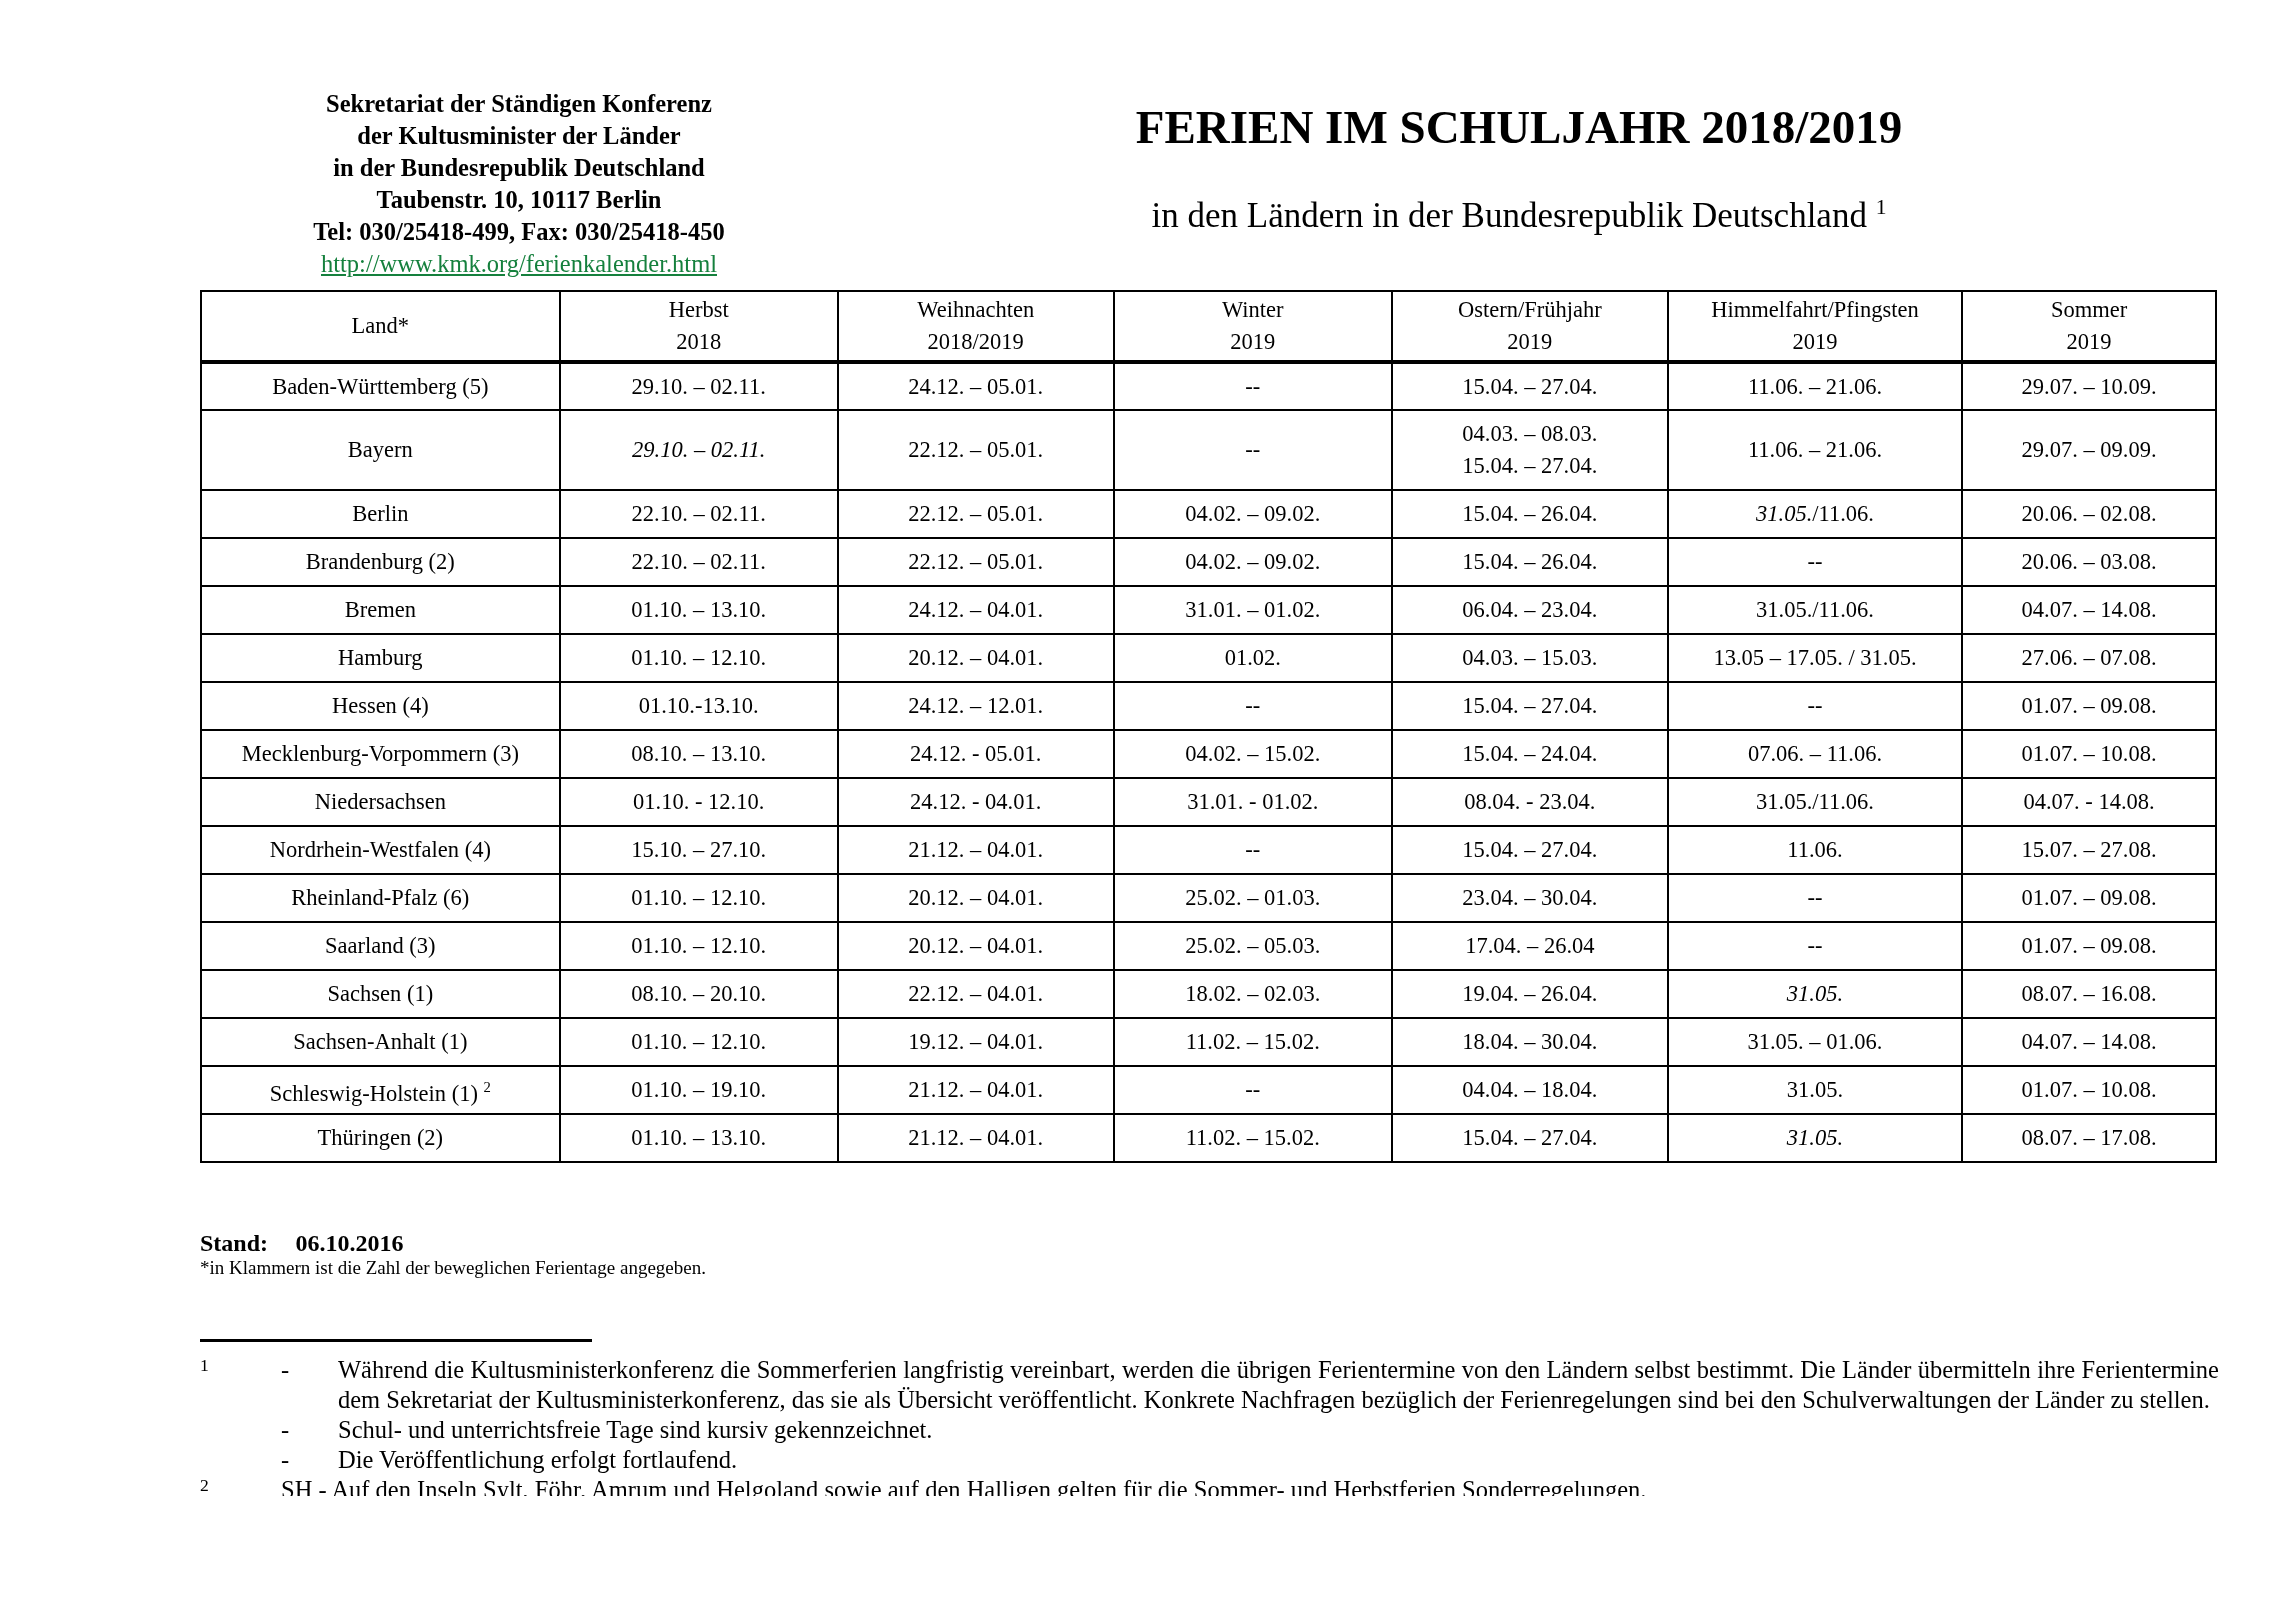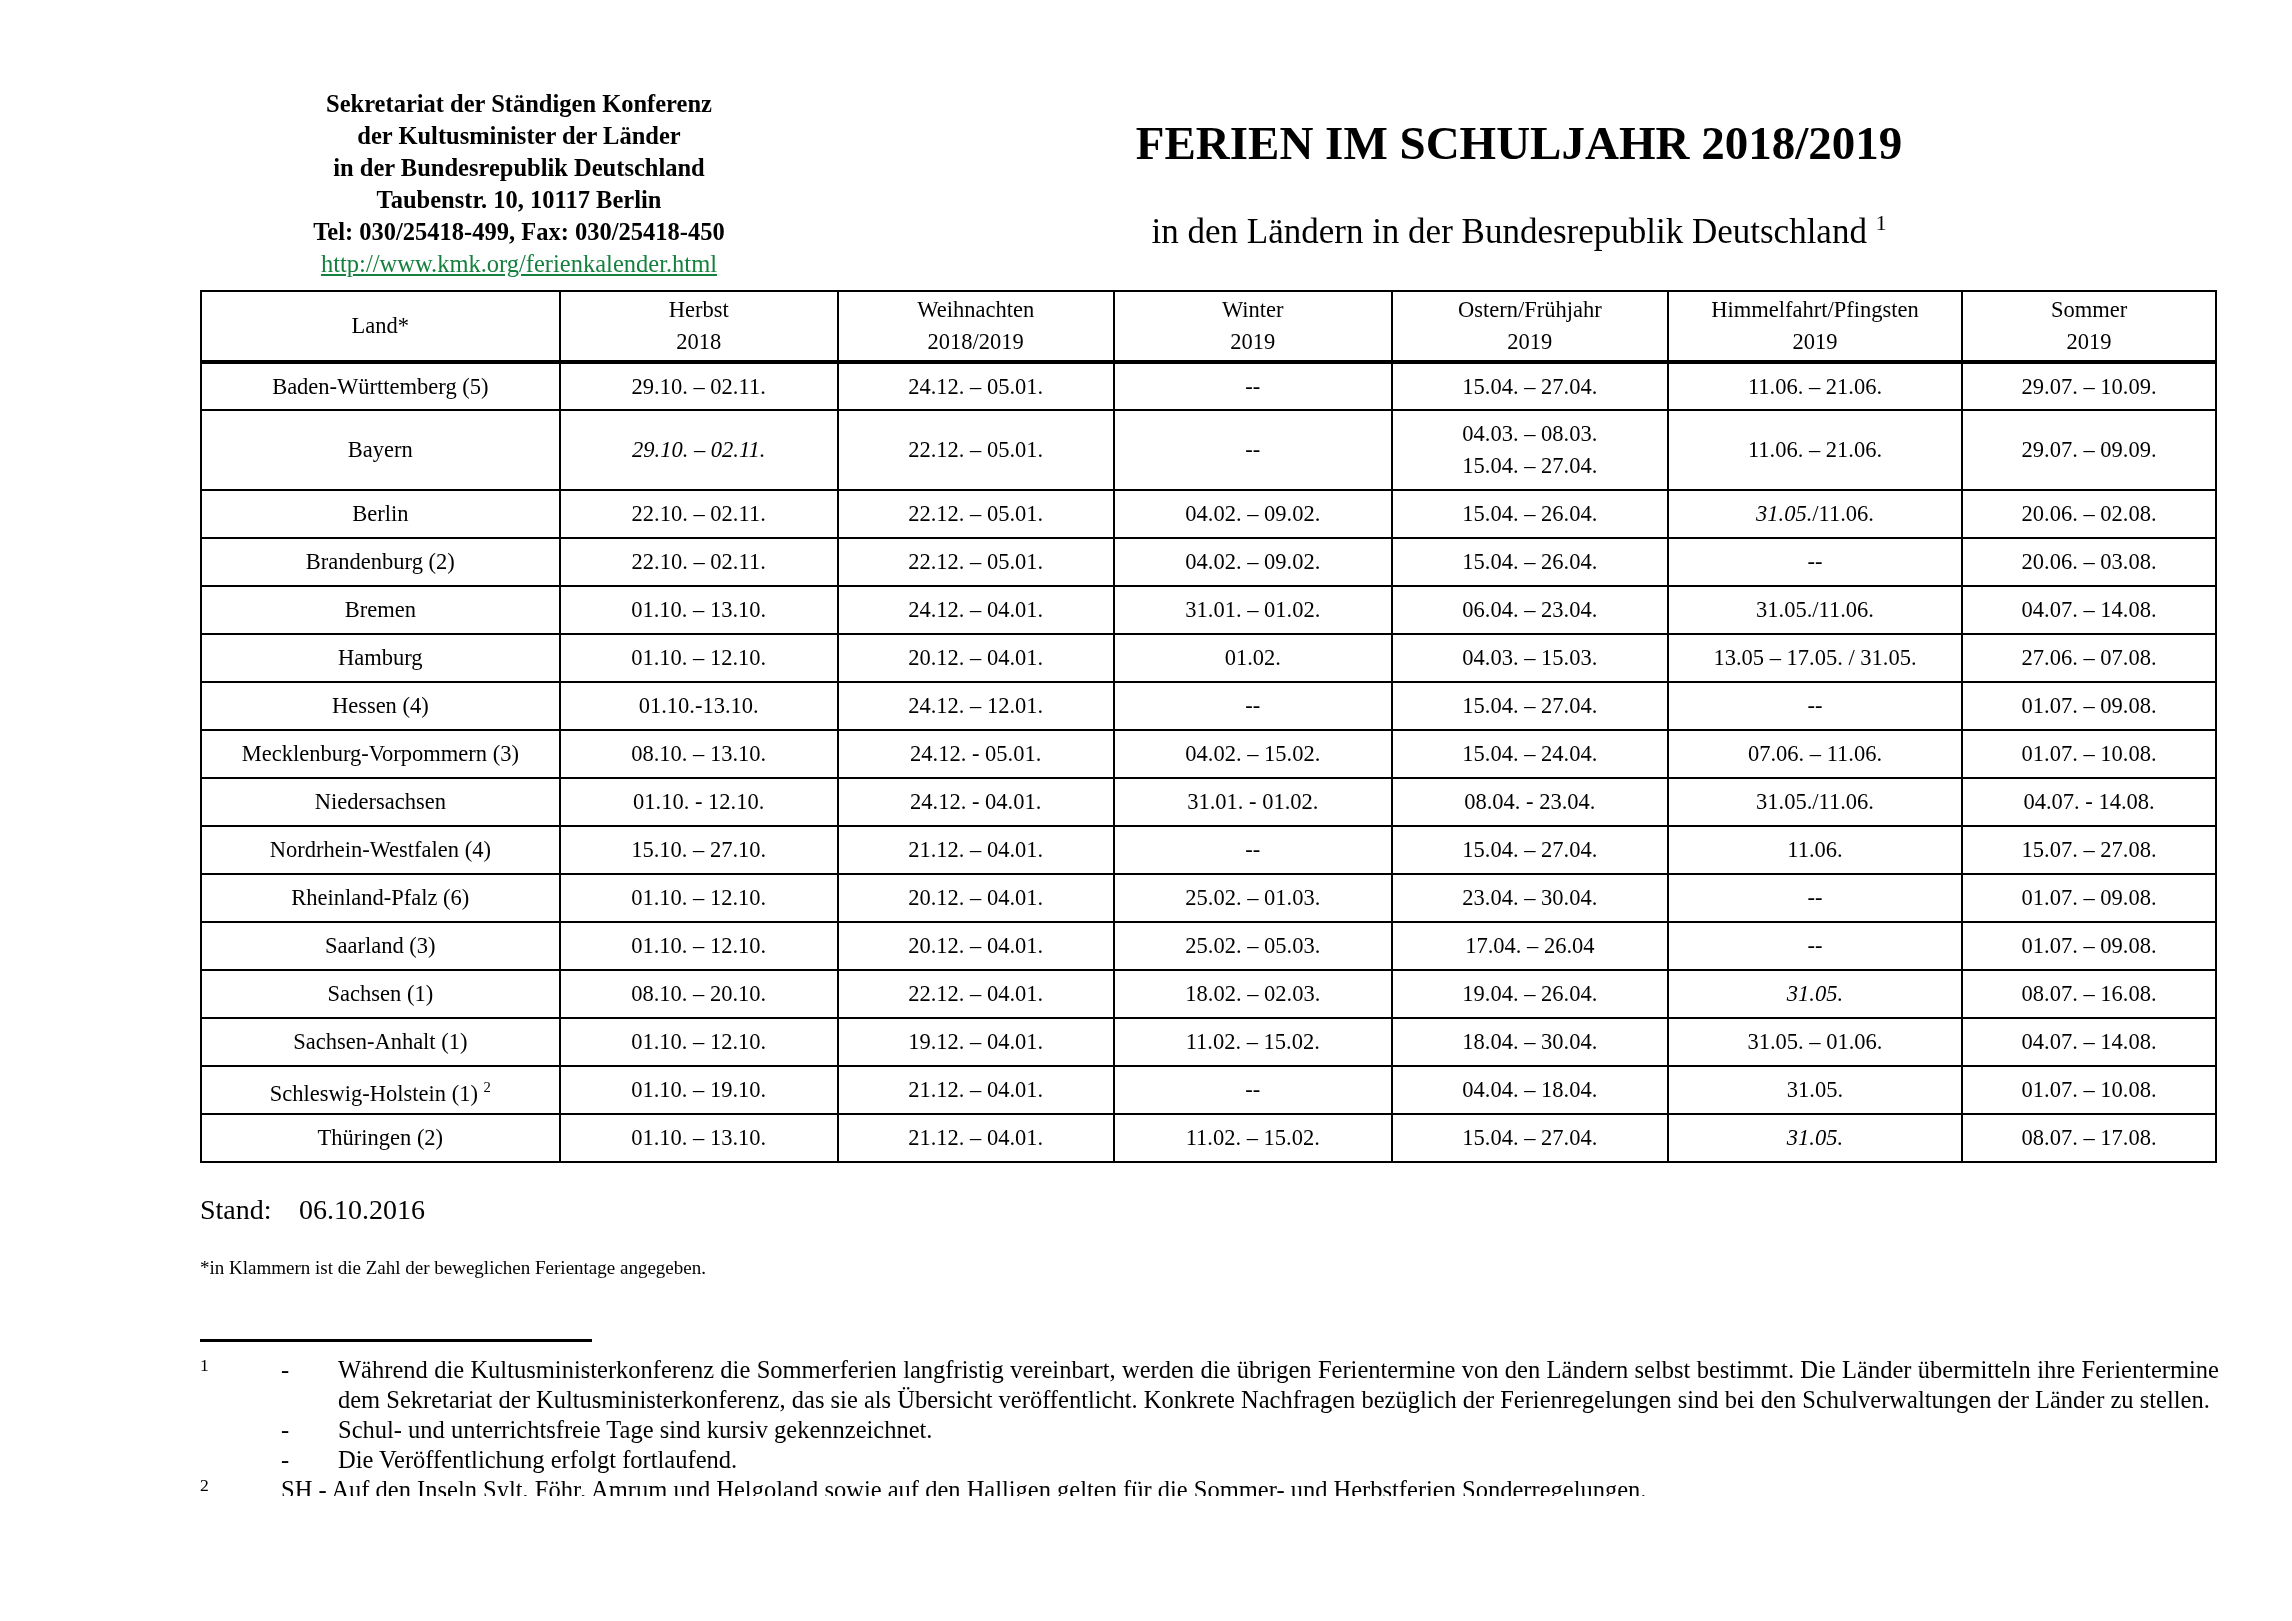--- a/index.html
+++ b/index.html
@@ -9,21 +9,21 @@
   }
   
   .org{
     position:absolute;left:176px;top:88px;width:686px;
     text-align:center;font-weight:bold;font-size:24.5px;line-height:32px;
   }
   .org .link{
     font-weight:normal;text-decoration:underline;cursor:pointer;display:inline-block;
   }
   
-  .titleblock{position:absolute;left:1073px;top:116px;width:892px;text-align:center;}
+  .titleblock{position:absolute;left:1073px;top:100px;width:892px;text-align:center;}
   .title{font-size:47px;font-weight:bold;letter-spacing:0px;}
   .subtitle{margin-top:41px;font-size:35px;font-weight:normal;}
   .subtitle sup{font-size:21.6px;}
   
   table.fer{
     position:absolute;left:200px;top:290px;width:2017px;
     border-collapse:collapse;table-layout:fixed;
     border:2.9px solid #000;font-size:22.5px;
   }
   table.fer th, table.fer td{
@@ -33,21 +33,21 @@
     font-weight:normal;line-height:32px;
   }
   table.fer thead tr{height:71px;}
   table.fer thead th{border-bottom:4.9px solid #000;}
   table.fer tbody tr{height:48px;}
   table.fer tbody tr.tall{height:80px;}
   td.land{text-align:left;padding-left:13.7px;}
   td.land sup{font-size:14.7px;vertical-align:super;}
   .it{font-style:italic;}
   
-  .stand{position:absolute;left:200px;top:1194px;font-size:28px;font-weight:normal;}
+  .stand{position:absolute;left:200px;top:1230px;font-size:24px;font-weight:bold;}
   .stand .standval{margin-left:27.4px;}
   .astnote{position:absolute;left:200px;top:1257px;font-size:19px;}
   
   .fnsep{position:absolute;left:200px;top:1339px;width:392px;height:2.9px;background:#000;}
   .footnotes{position:absolute;left:200px;top:1355px;width:2019px;font-size:24.5px;line-height:30px;}
   .fnrow{display:flex;align-items:flex-start;}
   .fnmark{flex:none;width:81px;font-size:17.6px;transform:translateY(-4.9px);}
   .fnbody{flex:1;}
   .dashrow{display:flex;align-items:flex-start;}
   .dashchar{flex:none;width:57px;padding-left:0;}

